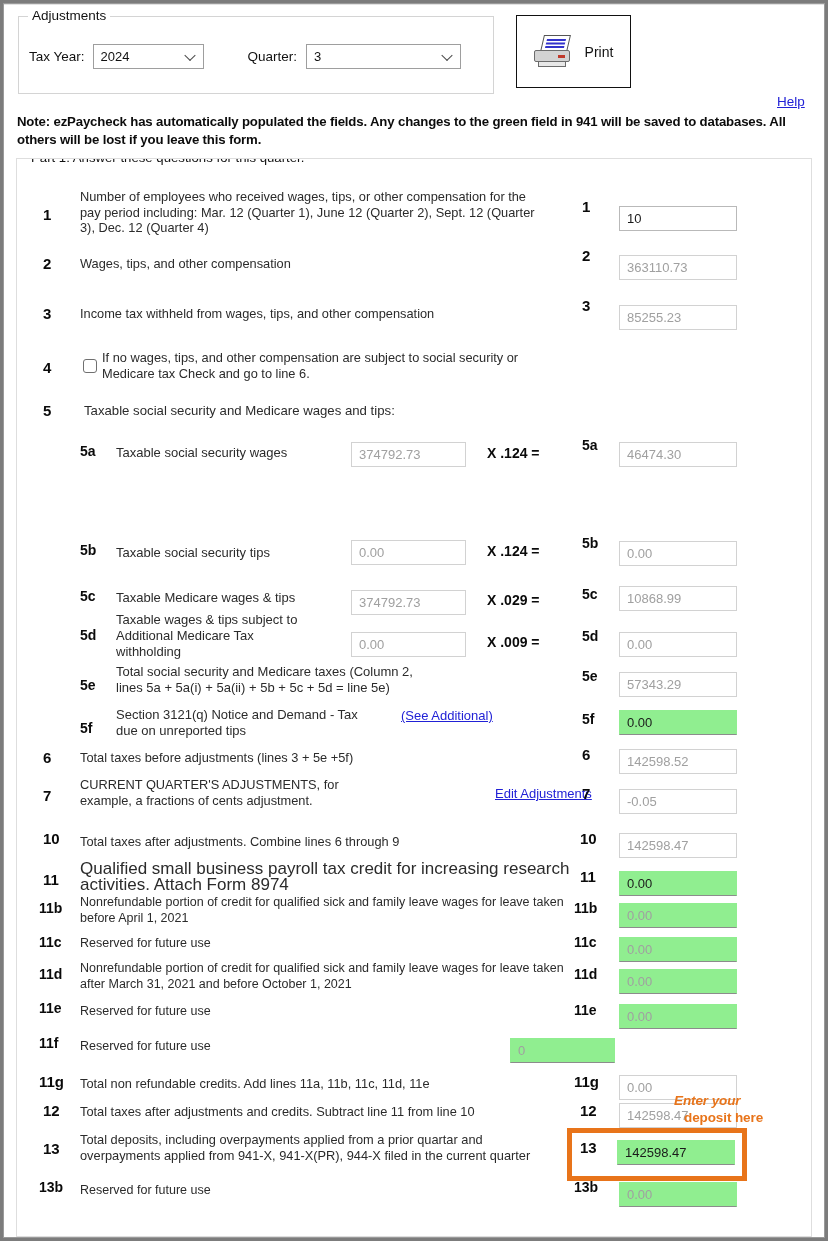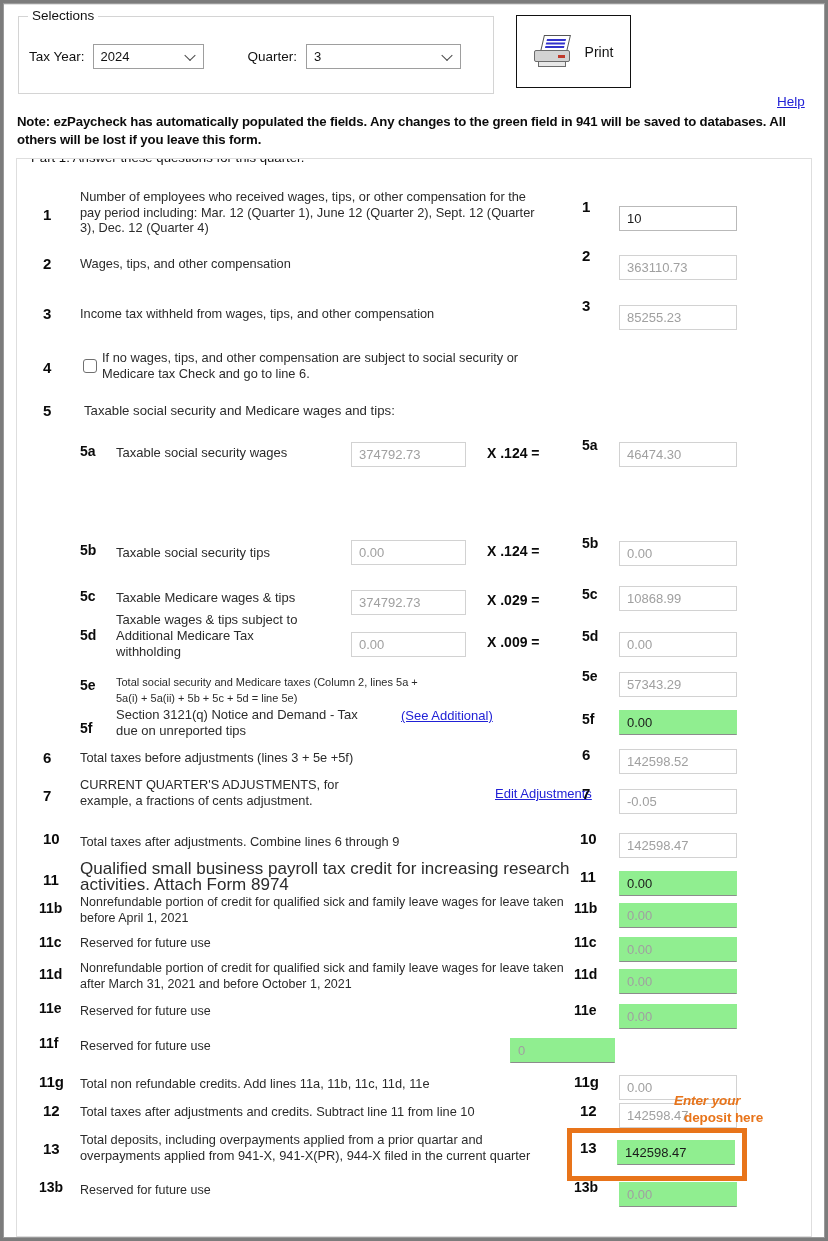--- a/index.html
+++ b/index.html
@@ -171,21 +171,21 @@
 </head>
 <body>
 
 <div class="window">
 
   <div class="titlebar-sep"></div>
 
   <div class="toolarea">
 
     <div class="selections">
-      <div class="legend">Selections</div>
+      <div class="legend">Adjustments</div>
       <div class="fieldrow">
         <span class="lbl">Tax Year:</span>
         <div class="combo" id="taxyear-combo">
           <span>2024</span>
           <span class="chev"></span>
         </div>
         <span class="lbl" style="margin-left:44px;">Quarter:</span>
         <div class="combo" id="quarter-combo">
           <span>3</span>
           <span class="chev"></span>
@@ -280,21 +280,21 @@
         <div class="lineno" style="left:63px; top:450px; font-size:14px;">5d</div>
         <div class="desc" style="left:99px; top:435px; width:200px; font-size:13px; line-height:16px;">Taxable wages &amp; tips subject to Additional Medicare Tax withholding</div>
         <div class="inp" style="left:334px; top:455px; width:115px;">0.00</div>
         <div class="mult" style="left:470px; top:457px;">X  .009 =</div>
         <div class="fieldno" style="left:565px; top:451px; font-size:14px;">5d</div>
         <div class="inp" style="left:602px; top:455px; width:118px;">0.00</div>
       </div>
 
       <div class="row">
         <div class="lineno" style="left:63px; top:500px; font-size:14px;">5e</div>
-        <div class="desc" style="left:99px; top:487px; width:310px; font-size:11px; line-height:16px;margin-top:10px;">Total social security and Medicare taxes (Column 2, lines 5a + 5a(i) + 5a(ii) + 5b + 5c + 5d = line 5e)</div>
+        <div class="desc" style="left:99px; top:487px; width:310px; font-size:13px; line-height:16px;">Total social security and Medicare taxes (Column 2, lines 5a + 5a(i) + 5a(ii) + 5b + 5c + 5d = line 5e)</div>
         <div class="fieldno" style="left:565px; top:491px; font-size:14px;">5e</div>
         <div class="inp" style="left:602px; top:495px; width:118px;">57343.29</div>
       </div>
 
       <div class="row">
         <div class="lineno" style="left:63px; top:543px; font-size:14px;">5f</div>
         <div class="desc" style="left:99px; top:530px; width:250px; font-size:13px; line-height:16px;">Section 3121(q) Notice and Demand - Tax due on unreported tips</div>
         <div class="link" style="left:384px; top:531px;">(See Additional)</div>
         <div class="fieldno" style="left:565px; top:534px; font-size:14px;">5f</div>
         <div class="inp green darktxt" style="left:602px; top:533px; width:118px;">0.00</div>

